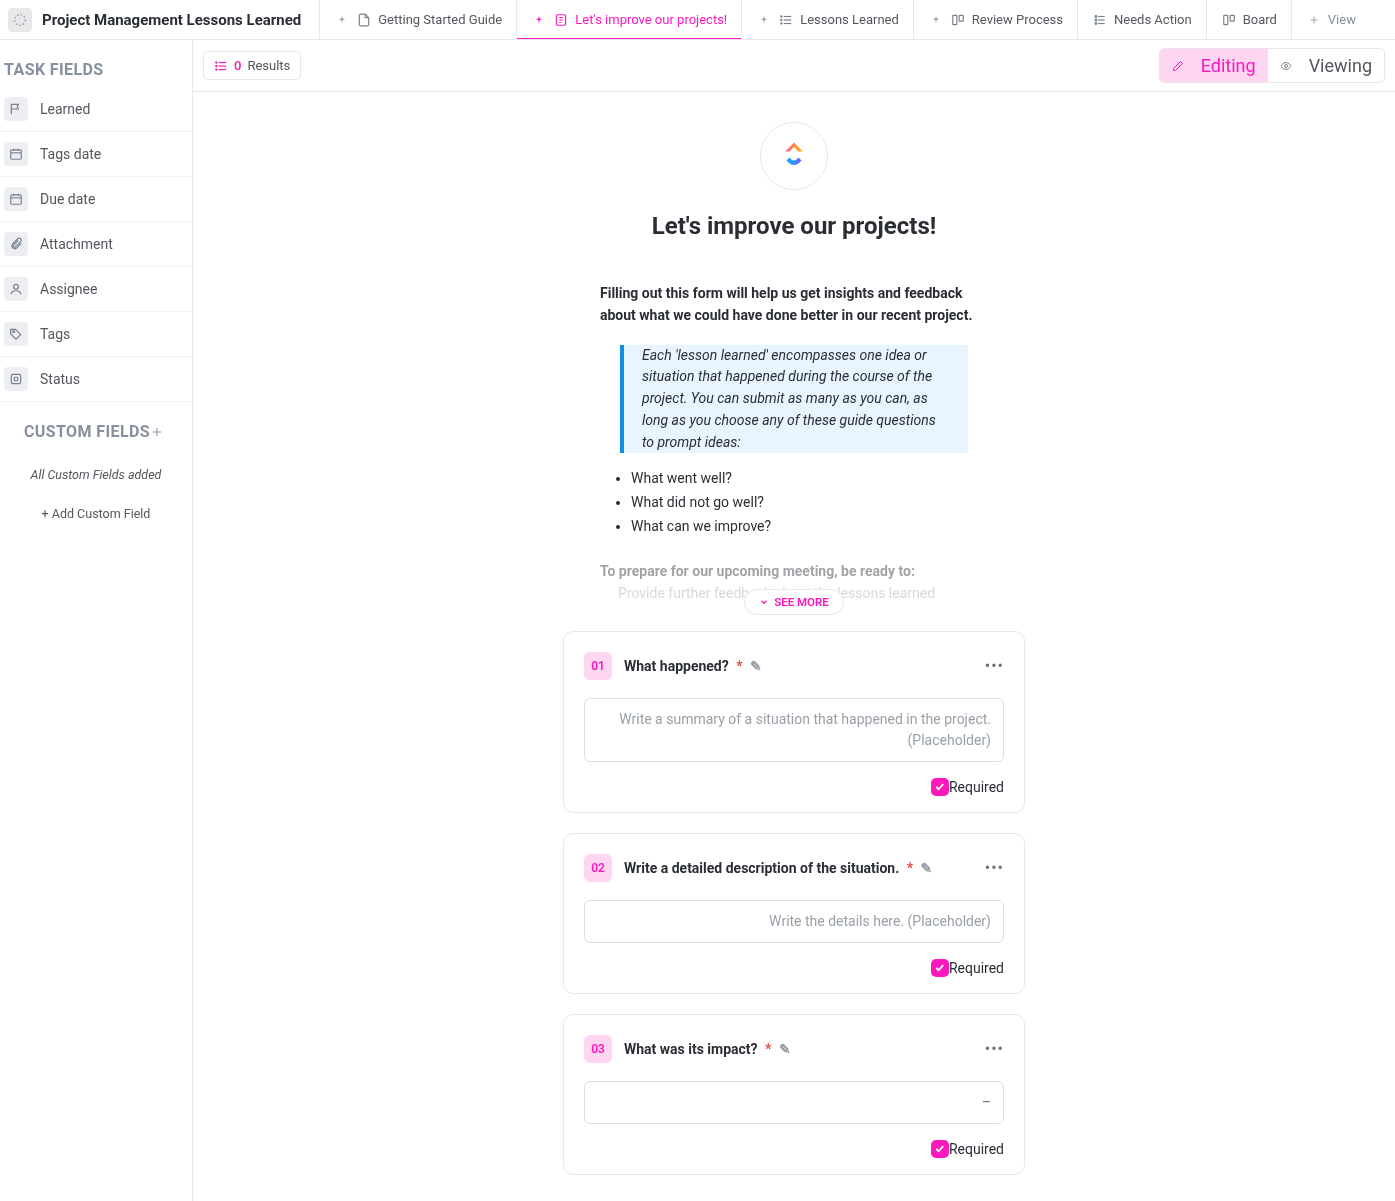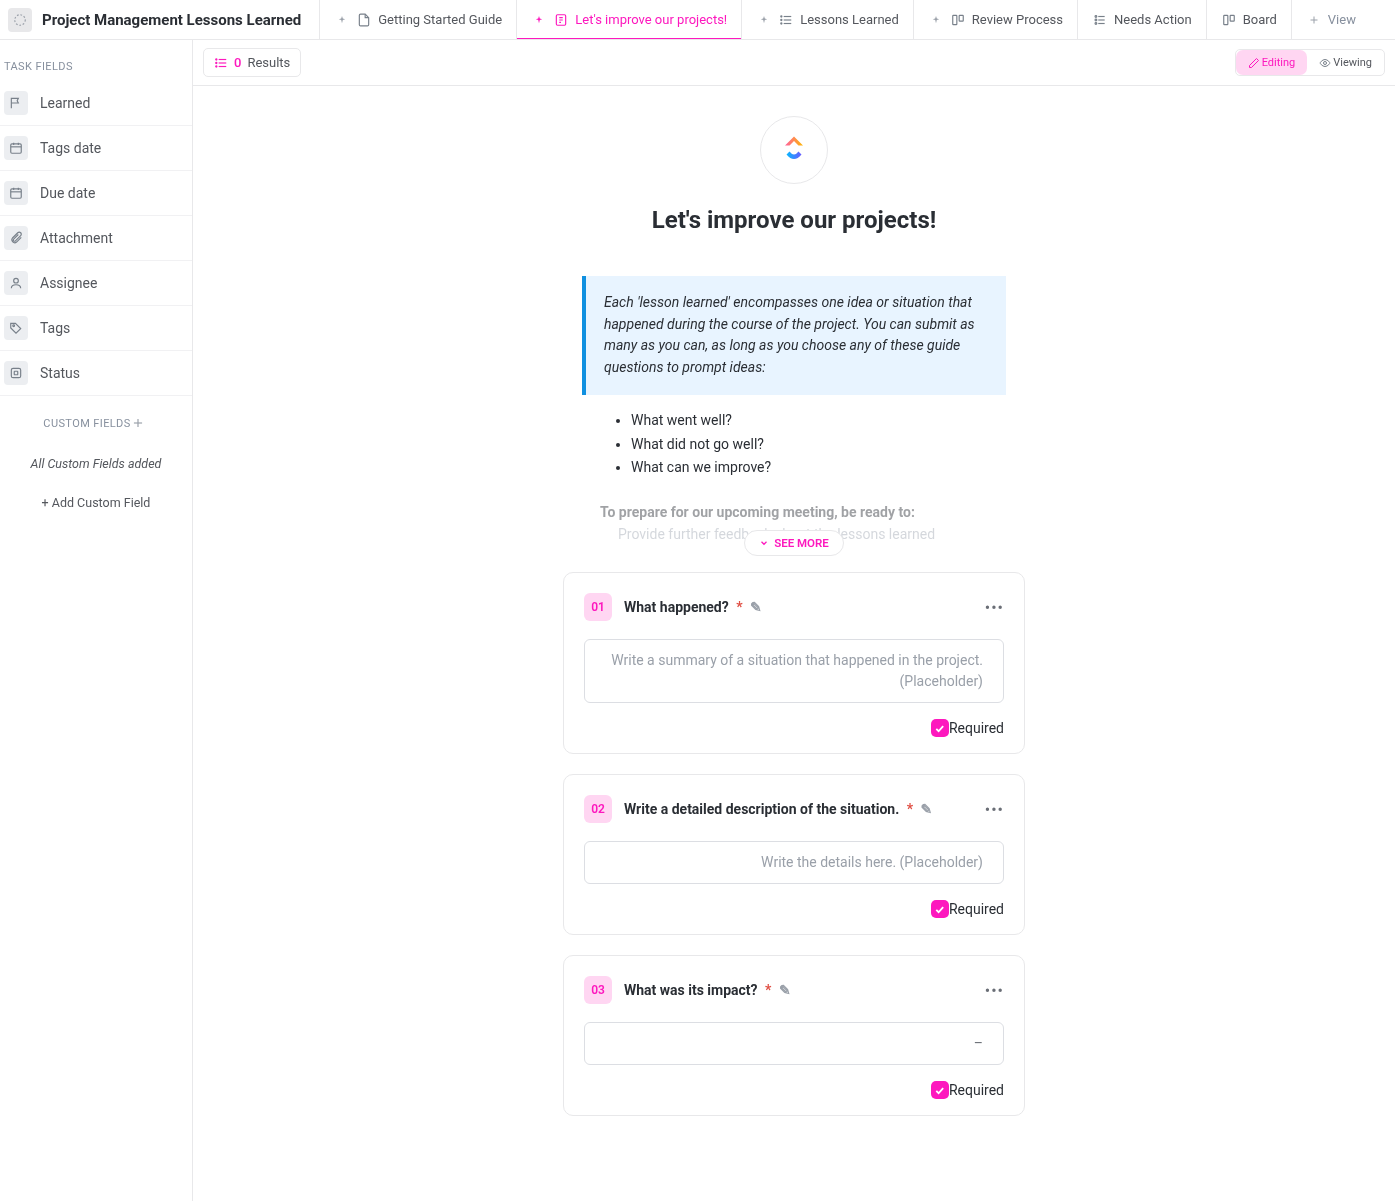--- a/index.html
+++ b/index.html
@@ -12,59 +12,59 @@
   .tabs { display:flex; align-items:stretch; height:100%; overflow:hidden; }
   .tab { display:flex; align-items:center; gap:6px; padding:0 14px; font-size:13px; color:#54575d; cursor:pointer; position:relative; border-left:1px solid #e8e8ea; white-space:nowrap; }
   .tab.active { color:#fd18be; }
   .tab.active::after { content:""; position:absolute; left:0; right:0; bottom:-1px; height:2px; background:#fd18be; }
   .tab.addview { color:#87909e; }
   .tab-icon { width:16px; height:16px; display:flex; align-items:center; justify-content:center; }
   
   
   .under-top { display:flex; }
   .sidebar { width:193px; min-width:193px; border-right:1px solid #e8e8ea; min-height:1161px; }
-  .side-heading { font-size:11px; color:#87909e; letter-spacing:.4px; padding:20px 0 8px 4px; font-weight:400; }
+  .side-heading { font-size:16px; color:#87909e; letter-spacing:.4px; padding:20px 0 8px 4px; font-weight:700; }
   .custom-heading-row { display:flex; align-items:center; justify-content:center; padding:20px 8px 2px 4px; }
   .side-item { display:flex; align-items:center; gap:12px; padding:10px 4px; border-bottom:1px solid #f1f1f3; color:#54575d; cursor:grab; }
   .side-item .icon-box { width:24px; height:24px; border-radius:4px; background:#eceef1; display:flex; align-items:center; justify-content:center; }
   .custom-msg { text-align:center; font-style:italic; font-size:12.5px; color:#54575d; padding:24px 0 20px; }
   .add-custom { text-align:center; font-size:12.5px; color:#54575d; padding:4px 0; cursor:pointer; }
   
   
   .content-col { flex:1; }
   .toolbar-row { display:flex; align-items:center; justify-content:space-between; padding:8px 10px; border-bottom:1px solid #e8e8ea; }
   .results-pill { display:flex; align-items:center; gap:6px; border:1px solid #e8e8ea; border-radius:5px; padding:6px 10px; font-size:13px; color:#54575d; }
   .results-pill .zero { color:#fd18be; font-weight:500; }
   .mode-toggle { display:flex; border:1px solid #e8e8ea; border-radius:5px; overflow:hidden; }
-  .mode-btn { display:flex; align-items:center; gap:2px; padding:6px 12px; font-size:11px; color:#54575d; cursor:pointer;border-radius:7px; }
+  .mode-btn { display:flex; align-items:center; gap:17px; padding:6px 12px; font-size:18px; color:#54575d; cursor:pointer; }
   .mode-btn.on { background:#ffd6f2; color:#fd18be; }
   
   
   .form-canvas { padding:30px 0 60px; }
   .form-inner { width:462px; margin:0 auto; }
   .logo-circle { width:68px; height:68px; border-radius:50%; border:1px solid #e8e8ea; margin:0 auto 22px; display:flex; align-items:center; justify-content:center; }
   .form-title { font-size:24px; font-weight:700; text-align:center; margin-bottom:42px; }
   .form-intro { width:388px; margin:0 auto; font-size:14px; font-weight:700; line-height:1.6; }
-  .callout { width:424px; margin:18px auto 14px; background:#e8f4ff; border-left:4px solid #1090e0; padding:16px 18px; font-style:italic; font-size:14px; line-height:1.55; color:#2a2e34; }
+  .callout { width:348px; margin:18px auto 14px; background:#e8f4ff; border-left:4px solid #1090e0; padding:0 18px; font-style:italic; font-size:14px; line-height:1.55; color:#2a2e34; }
   .bullets { width:370px; margin:10px auto; padding-left:14px; font-size:14px; line-height:1.7; }
   .bullets li { list-style:disc; margin-left:8px; }
   .fade-wrap { position:relative; width:388px; margin:24px auto 0; }
   .fade-line1 { font-size:14px; font-weight:700; color:#54575d; opacity:.55; }
   .fade-line2 { font-size:14px; color:#87909e; opacity:.35; margin-top:6px; padding-left:18px; }
   .see-more-row { position:relative; display:flex; justify-content:center; margin-top:-12px; }
   .see-more { background:#fff; border:1px solid #e8e8ea; border-radius:16px; padding:5px 14px; font-size:11.5px; font-weight:600; color:#fd18be; display:flex; align-items:center; gap:5px; cursor:pointer; }
   
   .question-card { border:1px solid #e8e8ea; border-radius:10px; padding:20px 20px 16px; margin:16px auto 20px; width:462px;text-align:right; }
   .q-header { display:flex; align-items:center; gap:12px; }
   .q-num { width:28px; height:28px; border-radius:6px; background:#ffd6f2; color:#fd18be; font-size:12px; font-weight:600; display:flex; align-items:center; justify-content:center; }
   .q-title { font-weight:700; font-size:14px; }
   .q-title .req { color:#e04f44; margin:0 4px; }
   .q-title .pencil { color:#9aa0a9; }
   .q-more { margin-left:auto; color:#6a6e76; cursor:pointer; font-size:16px; letter-spacing:1px; }
-  .q-input { margin-top:18px; border:1px solid #dcdee3; border-radius:6px; padding:10px 20px; font-size:14px; color:#9aa0a9; line-height:1.5; }
+  .q-input { margin-top:18px; border:1px solid #dcdee3; border-radius:6px; padding:10px 12px; font-size:14px; color:#9aa0a9; line-height:1.5; }
   .q-input.short { min-height:auto; }
   .q-input.dash { color:#6a6e76; }
   .q-footer { display:flex; align-items:center; justify-content:flex-end; gap:0; margin-top:16px; }
   .req-check { width:18px; height:18px; border-radius:5px; background:#fd18be; display:flex; align-items:center; justify-content:center; }
   .req-label { font-size:14px; color:#2a2e34; }
   
   svg { display:block; }
 </style>
 </head>
 <body>
@@ -302,20 +302,21 @@
                   <stop offset="1" stop-color="#ffb700"></stop>
                 </linearGradient>
               <linearGradient id="g2" x1="0" x2="1">
                   <stop offset="0" stop-color="#07b8ff"></stop>
                   <stop offset="1" stop-color="#6a5cff"></stop>
                 </linearGradient>
             </defs>
           </svg>
         </div>
         <div class="form-title">Let's improve our projects!</div>
+        <div class="form-intro">Filling out this form will help us get insights and feedback about what we could have done better in our recent project.</div>
         <div class="callout">Each 'lesson learned' encompasses one idea or situation that happened during the course of the project. You can submit as many as you can, as long as you choose any of these guide questions to prompt ideas:</div>
         <ul class="bullets">
           <li>What went well?</li>
           <li>What did not go well?</li>
           <li>What can we improve?</li>
         </ul>
         <div class="fade-wrap">
           <div class="fade-line1">To prepare for our upcoming meeting, be ready to:</div>
           <div class="fade-line2">Provide further feedback about the lessons learned</div>
         </div>

